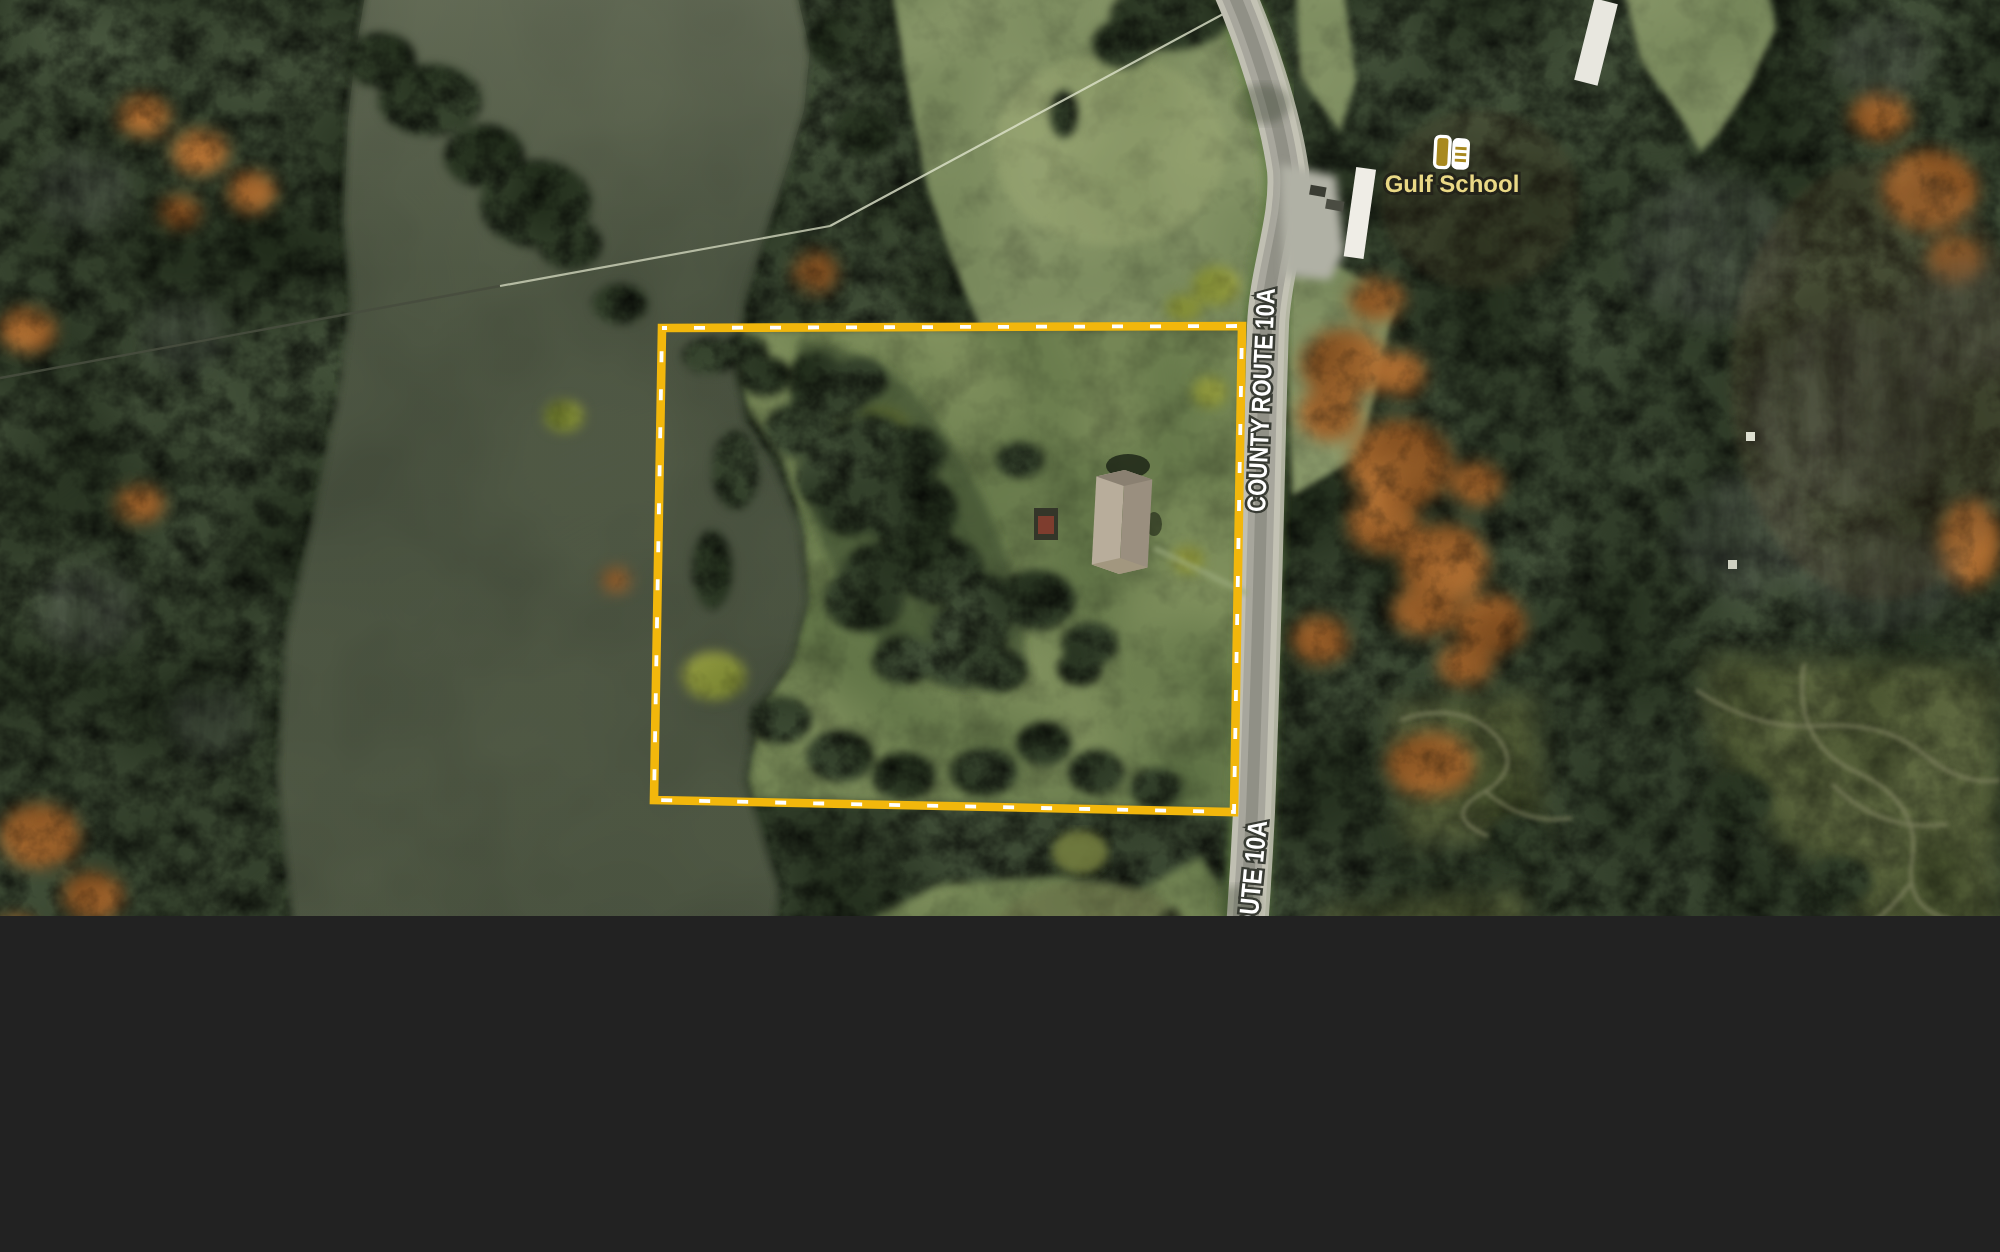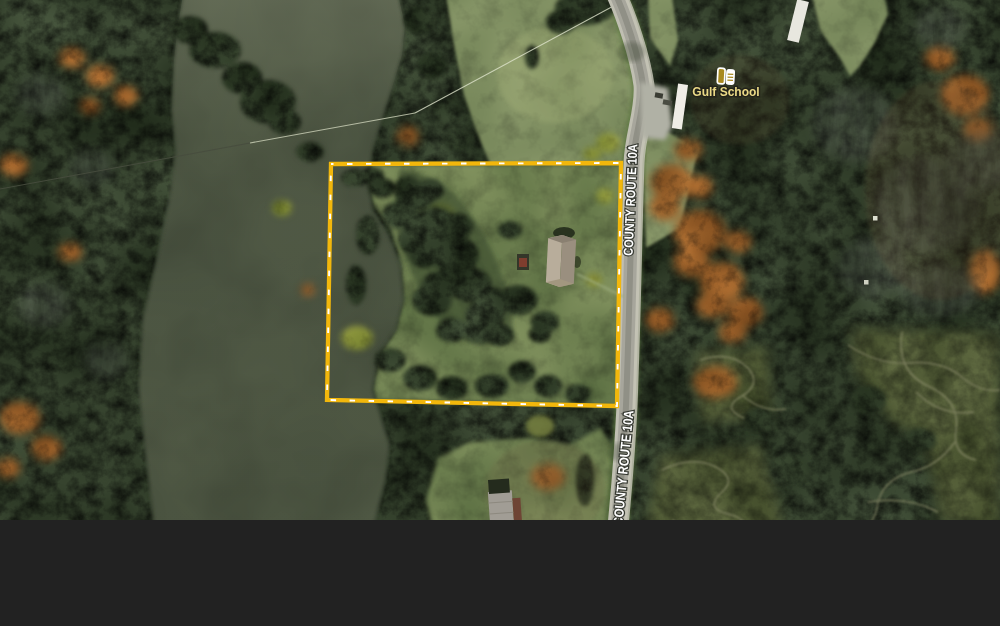--- a/index.html
+++ b/index.html
@@ -1,15 +1,15 @@
 <!DOCTYPE html>
 <html><head><meta charset="utf-8">
 <style>
 html,body{margin:0;padding:0;background:#222}
-.wrap{position:relative;width:1000px;height:520px;overflow:hidden;font-family:"Liberation Sans",sans-serif}
+.wrap{position:relative;width:1000px;height:458px;overflow:hidden;font-family:"Liberation Sans",sans-serif}
 </style></head>
 <body>
 <div class="wrap">
 <svg width="1000" height="626" viewBox="0 0 1000 626">
 <defs>
 <filter color-interpolation-filters="sRGB" id="fForest" x="-8%" y="-8%" width="116%" height="116%">
   <feGaussianBlur in="SourceAlpha" stdDeviation="2" result="a"></feGaussianBlur>
   <feTurbulence type="fractalNoise" baseFrequency="0.07" numOctaves="4" seed="11" result="n1"></feTurbulence>
   <feColorMatrix in="n1" type="matrix" values="1.25 0 0 0 0.16  1.25 0 0 0 0.16  1.25 0 0 0 0.16  0 0 0 0 1" result="c1"></feColorMatrix>
   <feTurbulence type="fractalNoise" baseFrequency="0.013" numOctaves="2" seed="5" result="n2"></feTurbulence>

